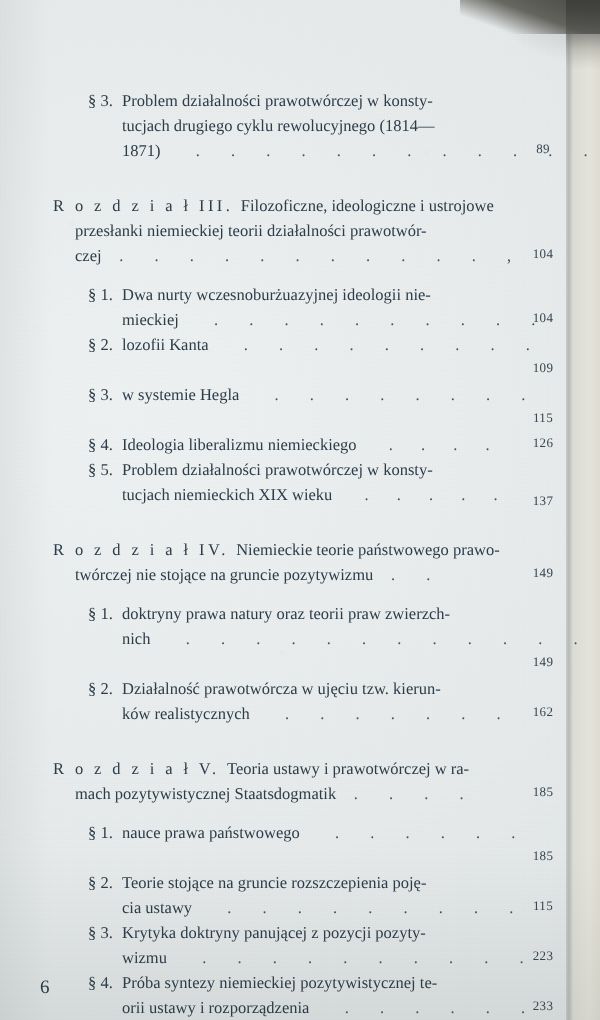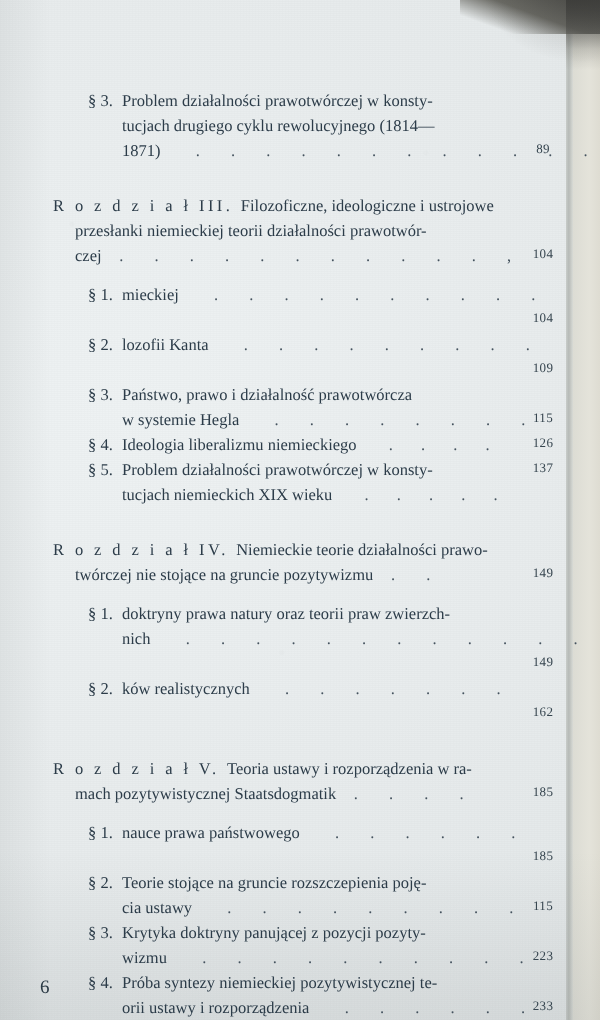--- a/index.html
+++ b/index.html
@@ -188,56 +188,56 @@
     <div class="toc" id="toc-root">
         <div class="entry section" style="position: absolute; left: 0px; top: 88px; width: 566px;">
           <span class="mark">§ 3.</span>
           <span class="body"><span>Problem działalności prawotwórczej w konsty-</span><span class="cont">tucjach drugiego cyklu rewolucyjnego (1814—</span><span class="cont">1871)<span class="leader">&nbsp;&nbsp;. . . . . . . . . . . .</span></span></span>
         </div>
         <div class="pnum" style="top: 141px;">89</div>
         <div class="entry chapter" style="position: absolute; left: 0px; top: 193px; width: 566px;"><span class="runin">R o z d z i a ł  III. </span><span>Filozoficzne, ideologiczne i ustrojowe</span><span class="cont">przesłanki niemieckiej teorii działalności prawotwór-</span><span class="cont">czej<span class="leader">&nbsp;. . . . . . . . . . . ,</span></span></div>
         <div class="pnum" style="top: 246px;">104</div>
         <div class="entry section" style="position: absolute; left: 0px; top: 282px; width: 566px;">
           <span class="mark">§ 1.</span>
-          <span class="body"><span class="cont">mieckiej<span class="leader">&nbsp;&nbsp;. . . . . . . . . .</span></span></span>
+          <span class="body"><span>Dwa nurty wczesnoburżuazyjnej ideologii nie-</span><span class="cont">mieckiej<span class="leader">&nbsp;&nbsp;. . . . . . . . . .</span></span></span>
         </div>
         <div class="pnum" style="top: 310px;">104</div>
         <div class="entry section" style="position: absolute; left: 0px; top: 332px; width: 566px;">
           <span class="mark">§ 2.</span>
           <span class="body"><span class="cont">lozofii Kanta<span class="leader">&nbsp;&nbsp;. . . . . . . . .</span></span></span>
         </div>
         <div class="pnum" style="top: 360px; font-family: Liberation Serif, serif;">109</div>
         <div class="entry section" style="position: absolute; left: 0px; top: 382px; width: 566px;">
           <span class="mark">§ 3.</span>
-          <span class="body"><span>Państwo, prawo i działalność prawotwórcza</span><span class="cont">w systemie Hegla<span class="leader">&nbsp;&nbsp;. . . . . . . .</span></span></span>
+          <span class="body"><span class="cont">w systemie Hegla<span class="leader">&nbsp;&nbsp;. . . . . . . .</span></span></span>
         </div>
         <div class="pnum" style="top: 410px;">115</div>
         <div class="entry section" style="position: absolute; left: 0px; top: 432px; width: 566px;">
           <span class="mark">§ 4.</span>
           <span class="body"><span>Ideologia liberalizmu niemieckiego<span class="leader short">&nbsp;&nbsp;. . . .</span></span></span>
         </div>
         <div class="pnum" style="top: 435px;">126</div>
         <div class="entry section" style="position: absolute; left: 0px; top: 457px; width: 566px;">
           <span class="mark">§ 5.</span>
           <span class="body"><span>Problem działalności prawotwórczej w konsty-</span><span class="cont">tucjach niemieckich XIX wieku<span class="leader short">&nbsp;&nbsp;. . . . .</span></span></span>
         </div>
-        <div class="pnum" style="top: 460px;">137</div>
-        <div class="entry chapter" style="position: absolute; left: 0px; top: 537px; width: 566px;"><span class="runin">R o z d z i a ł  IV. </span><span>Niemieckie teorie działalności prawo-</span><span class="cont">twórczej nie stojące na gruncie pozytywizmu<span class="leader">&nbsp;. .</span></span></div>
+        <div class="pnum" style="top: 493px;">137</div>
+        <div class="entry chapter" style="position: absolute; left: 0px; top: 537px; width: 566px;"><span class="runin">R o z d z i a ł  IV. </span><span>Niemieckie teorie państwowego prawo-</span><span class="cont">twórczej nie stojące na gruncie pozytywizmu<span class="leader">&nbsp;. .</span></span></div>
         <div class="pnum" style="top: 565px;">149</div>
         <div class="entry section" style="position: absolute; left: 0px; top: 601px; width: 566px;">
           <span class="mark">§ 1.</span>
           <span class="body"><span class="cont">doktryny prawa natury oraz teorii praw zwierzch-</span><span class="cont">nich<span class="leader">&nbsp;&nbsp;. . . . . . . . . . . .</span></span></span>
         </div>
         <div class="pnum" style="top: 654px;">149</div>
         <div class="entry section" style="position: absolute; left: 0px; top: 676px; width: 566px;">
           <span class="mark">§ 2.</span>
-          <span class="body"><span class="cont">ków realistycznych<span class="leader">&nbsp;&nbsp;. . . . . . .</span></span></span>
+          <span class="body"><span>Działalność prawotwórcza w ujęciu tzw. kierun-</span><span class="cont">ków realistycznych<span class="leader">&nbsp;&nbsp;. . . . . . .</span></span></span>
         </div>
         <div class="pnum" style="top: 704px;">162</div>
-        <div class="entry chapter" style="position: absolute; left: 0px; top: 756px; width: 566px;"><span class="runin">R o z d z i a ł  V. </span><span>Teoria ustawy i rozporządzenia w ra-</span><span class="cont">mach pozytywistycznej Staatsdogmatik<span class="leader">&nbsp;. . . .</span></span></div>
+        <div class="entry chapter" style="position: absolute; left: 0px; top: 756px; width: 566px;"><span class="runin">R o z d z i a ł  V. </span><span>Teoria ustawy i prawotwórczej w ra-</span><span class="cont">mach pozytywistycznej Staatsdogmatik<span class="leader">&nbsp;. . . .</span></span></div>
         <div class="pnum" style="top: 784px;">185</div>
         <div class="entry section" style="position: absolute; left: 0px; top: 820px; width: 566px;">
           <span class="mark">§ 1.</span>
           <span class="body"><span class="cont">nauce prawa państwowego<span class="leader">&nbsp;&nbsp;. . . . . .</span></span></span>
         </div>
         <div class="pnum" style="top: 848px;">185</div>
         <div class="entry section" style="position: absolute; left: 0px; top: 870px; width: 566px;">
           <span class="mark">§ 2.</span>
           <span class="body"><span>Teorie stojące na gruncie rozszczepienia poję-</span><span class="cont">cia ustawy<span class="leader">&nbsp;&nbsp;. . . . . . . . .</span></span></span>
         </div>

